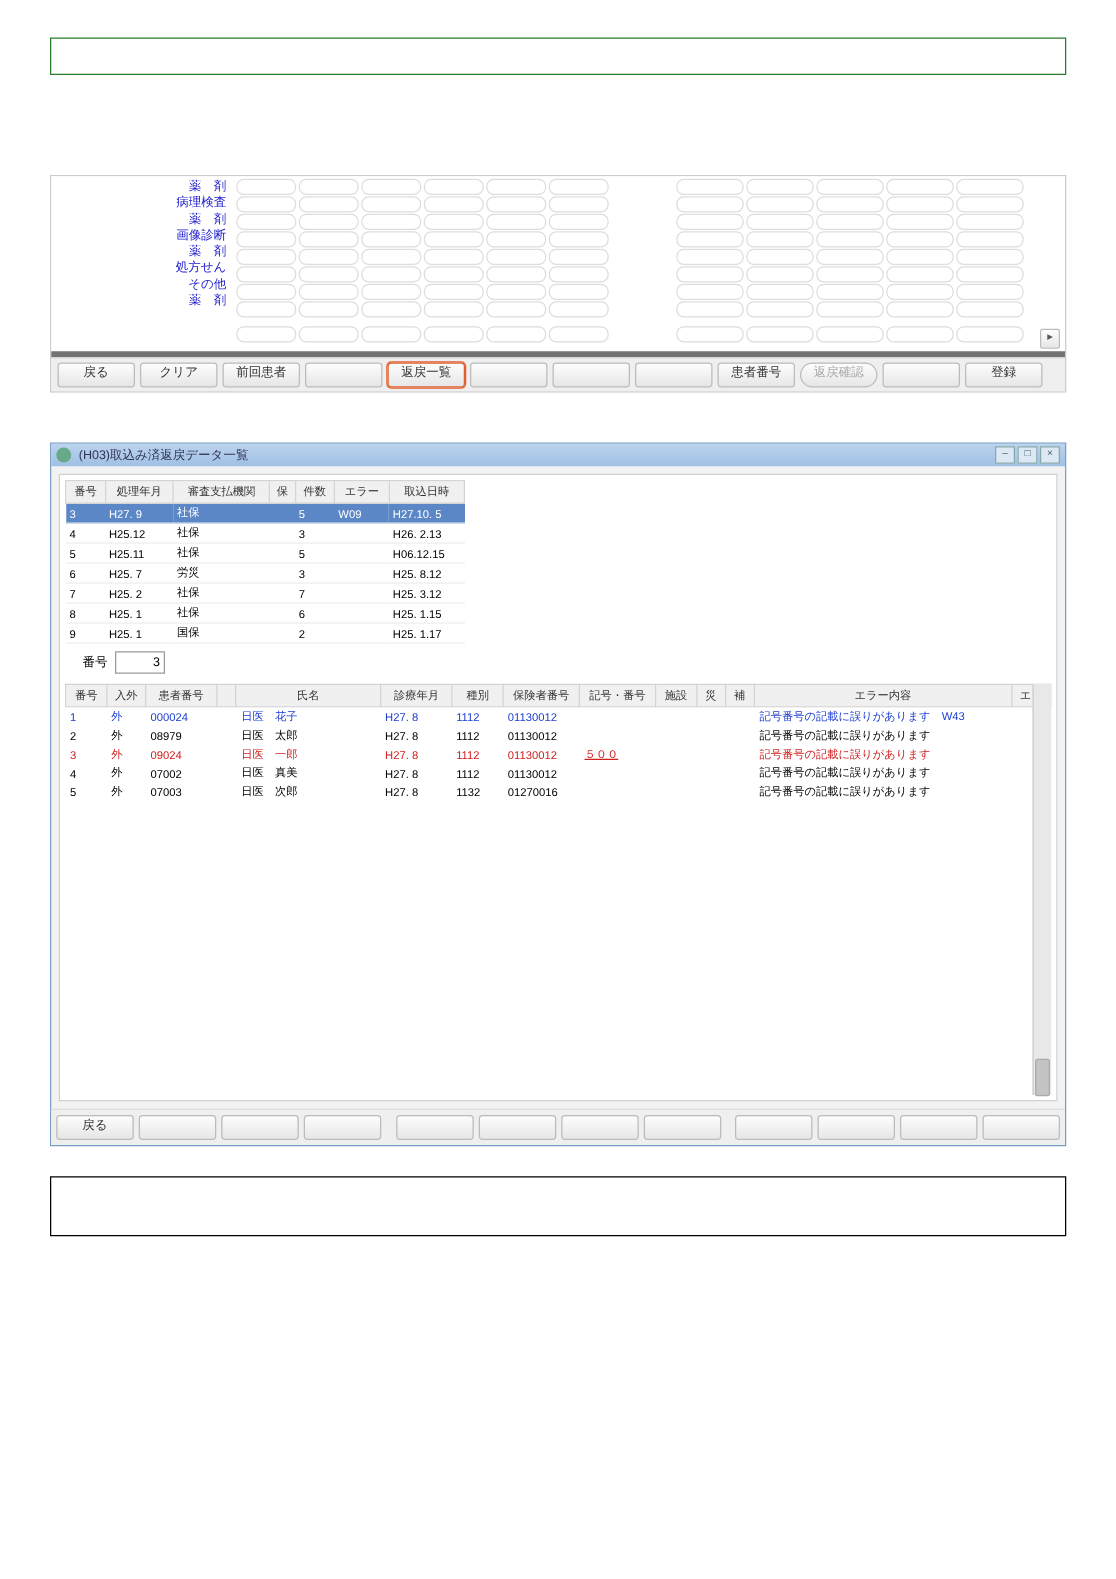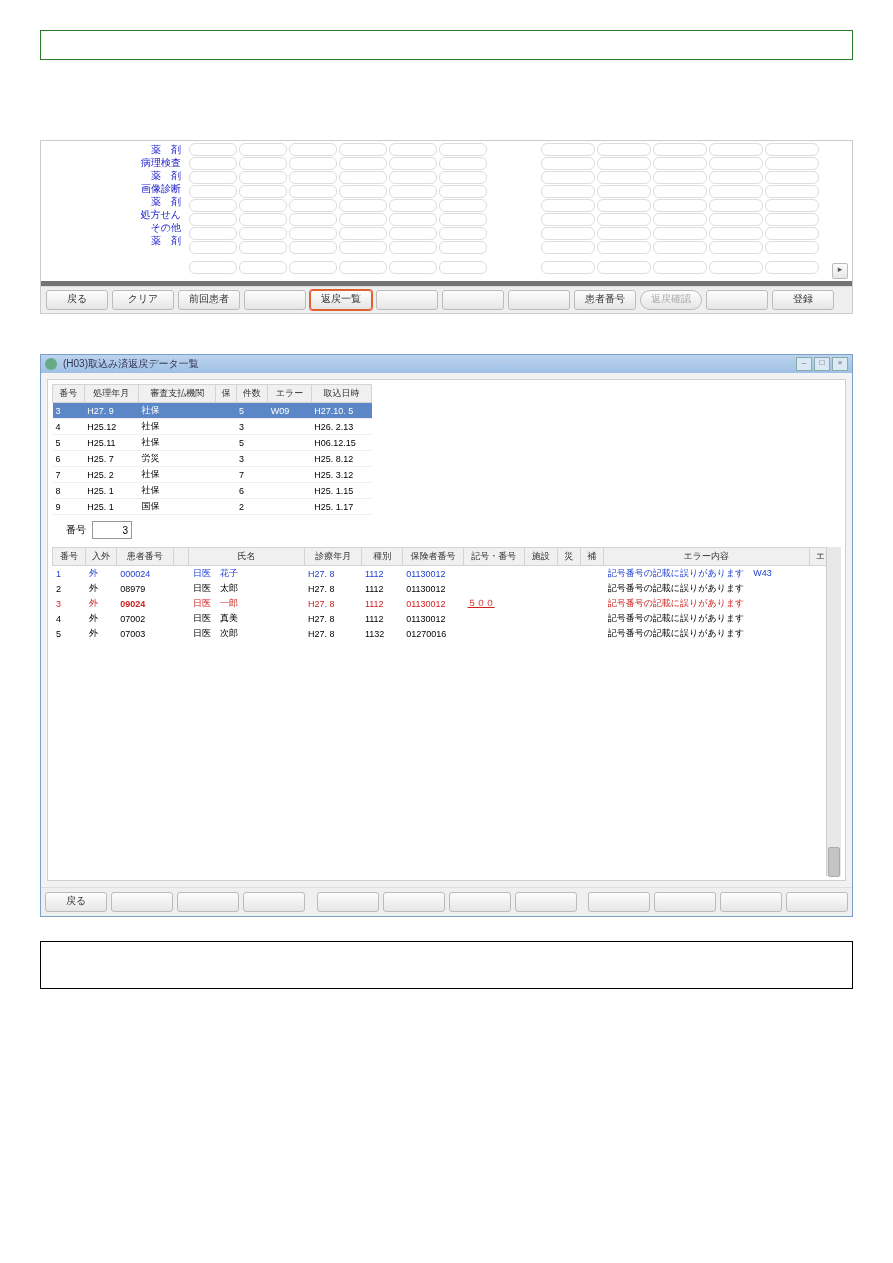--- a/index.html
+++ b/index.html
@@ -481,21 +481,21 @@
                   <td style="width: 54px;"></td>
                   <td style="width: 26px;"></td>
                   <td style="width: 16px;"></td>
                   <td style="width: 16px;"></td>
                   <td style="width: 200px;">記号番号の記載に誤りがあります</td>
                   <td style="width: 24px;"></td>
                 </tr>
                 <tr class="det-row-red">
                   <td style="width: 26px;">3</td>
                   <td style="width: 24px;">外</td>
-                  <td style="width: 50px; font-weight: bold;">09024</td>
+                  <td style="width: 50px;">09024</td>
                   <td style="width: 8px;"></td>
                   <td style="width: 110px;">日医　一郎</td>
                   <td style="width: 50px;">H27. 8</td>
                   <td style="width: 34px;">1112</td>
                   <td style="width: 54px;">01130012</td>
                   <td style="width: 54px; text-decoration: underline;">５００</td>
                   <td style="width: 26px;"></td>
                   <td style="width: 16px;"></td>
                   <td style="width: 16px;"></td>
                   <td style="width: 200px;">記号番号の記載に誤りがあります</td>

